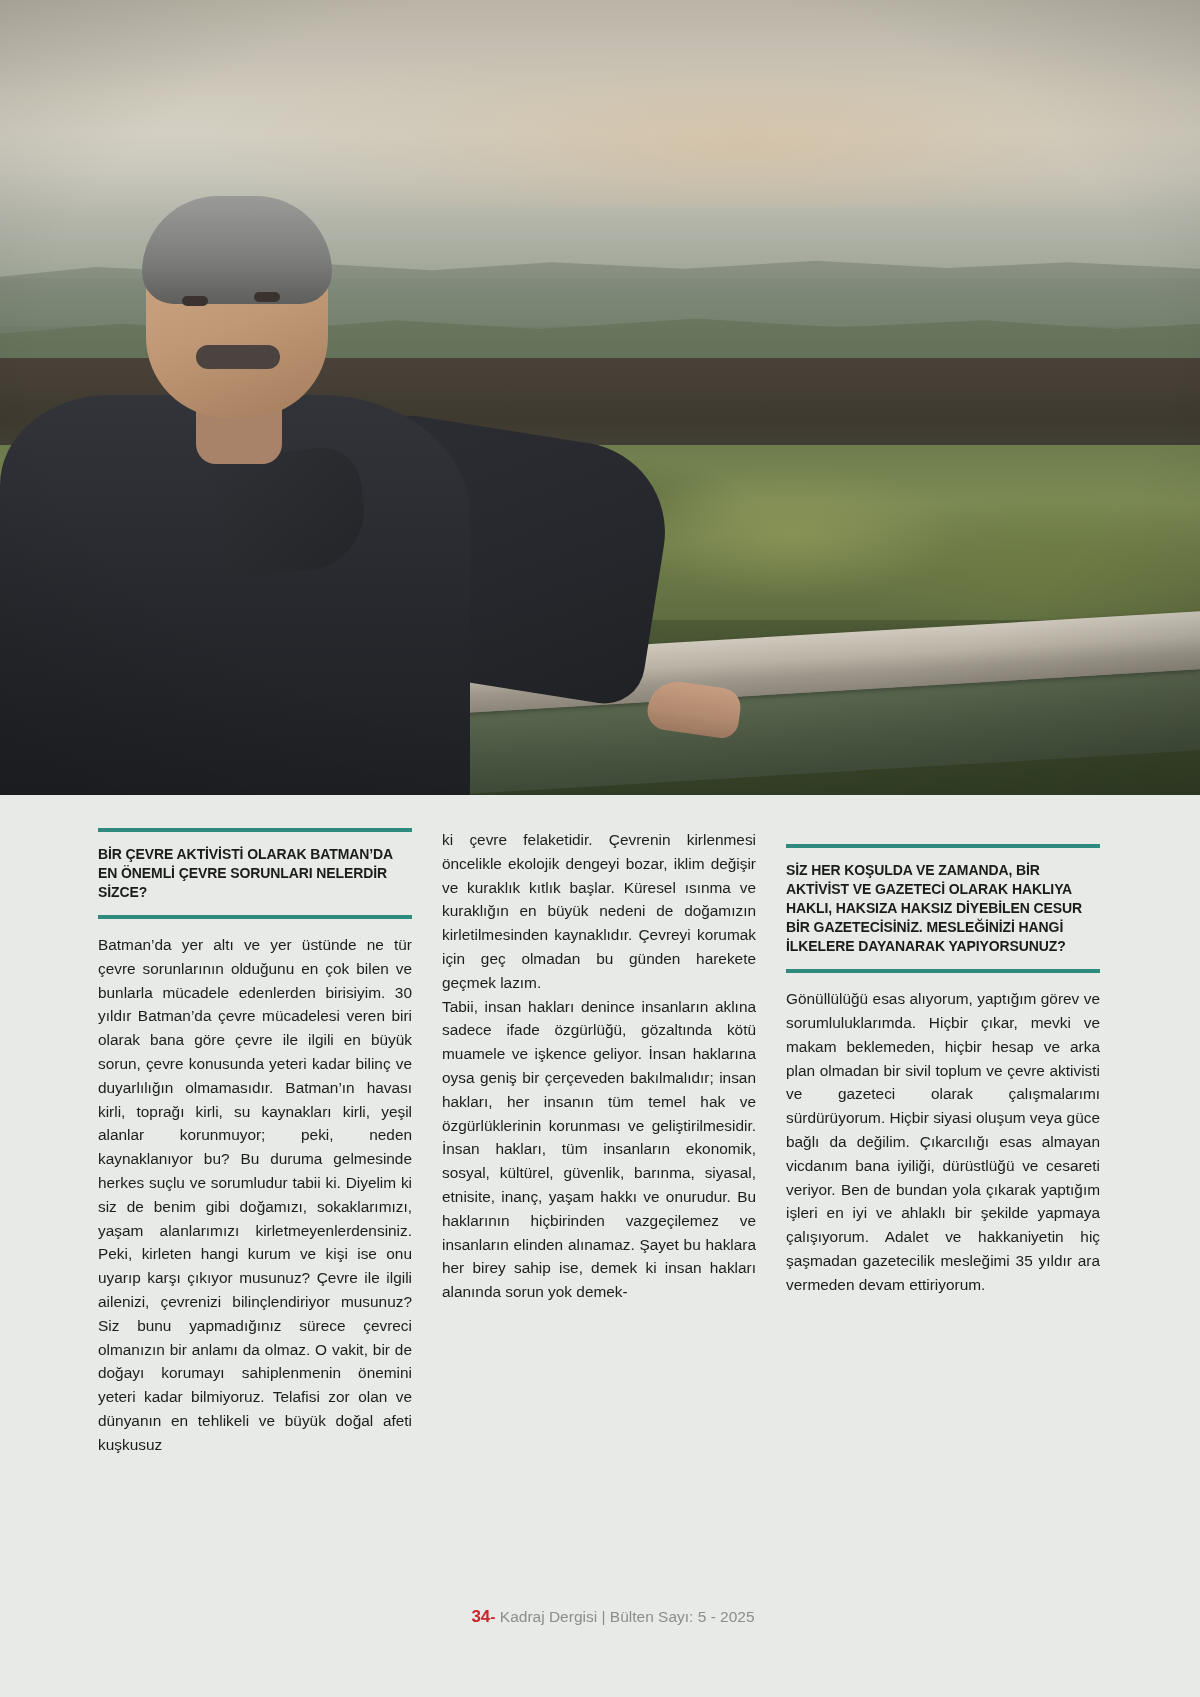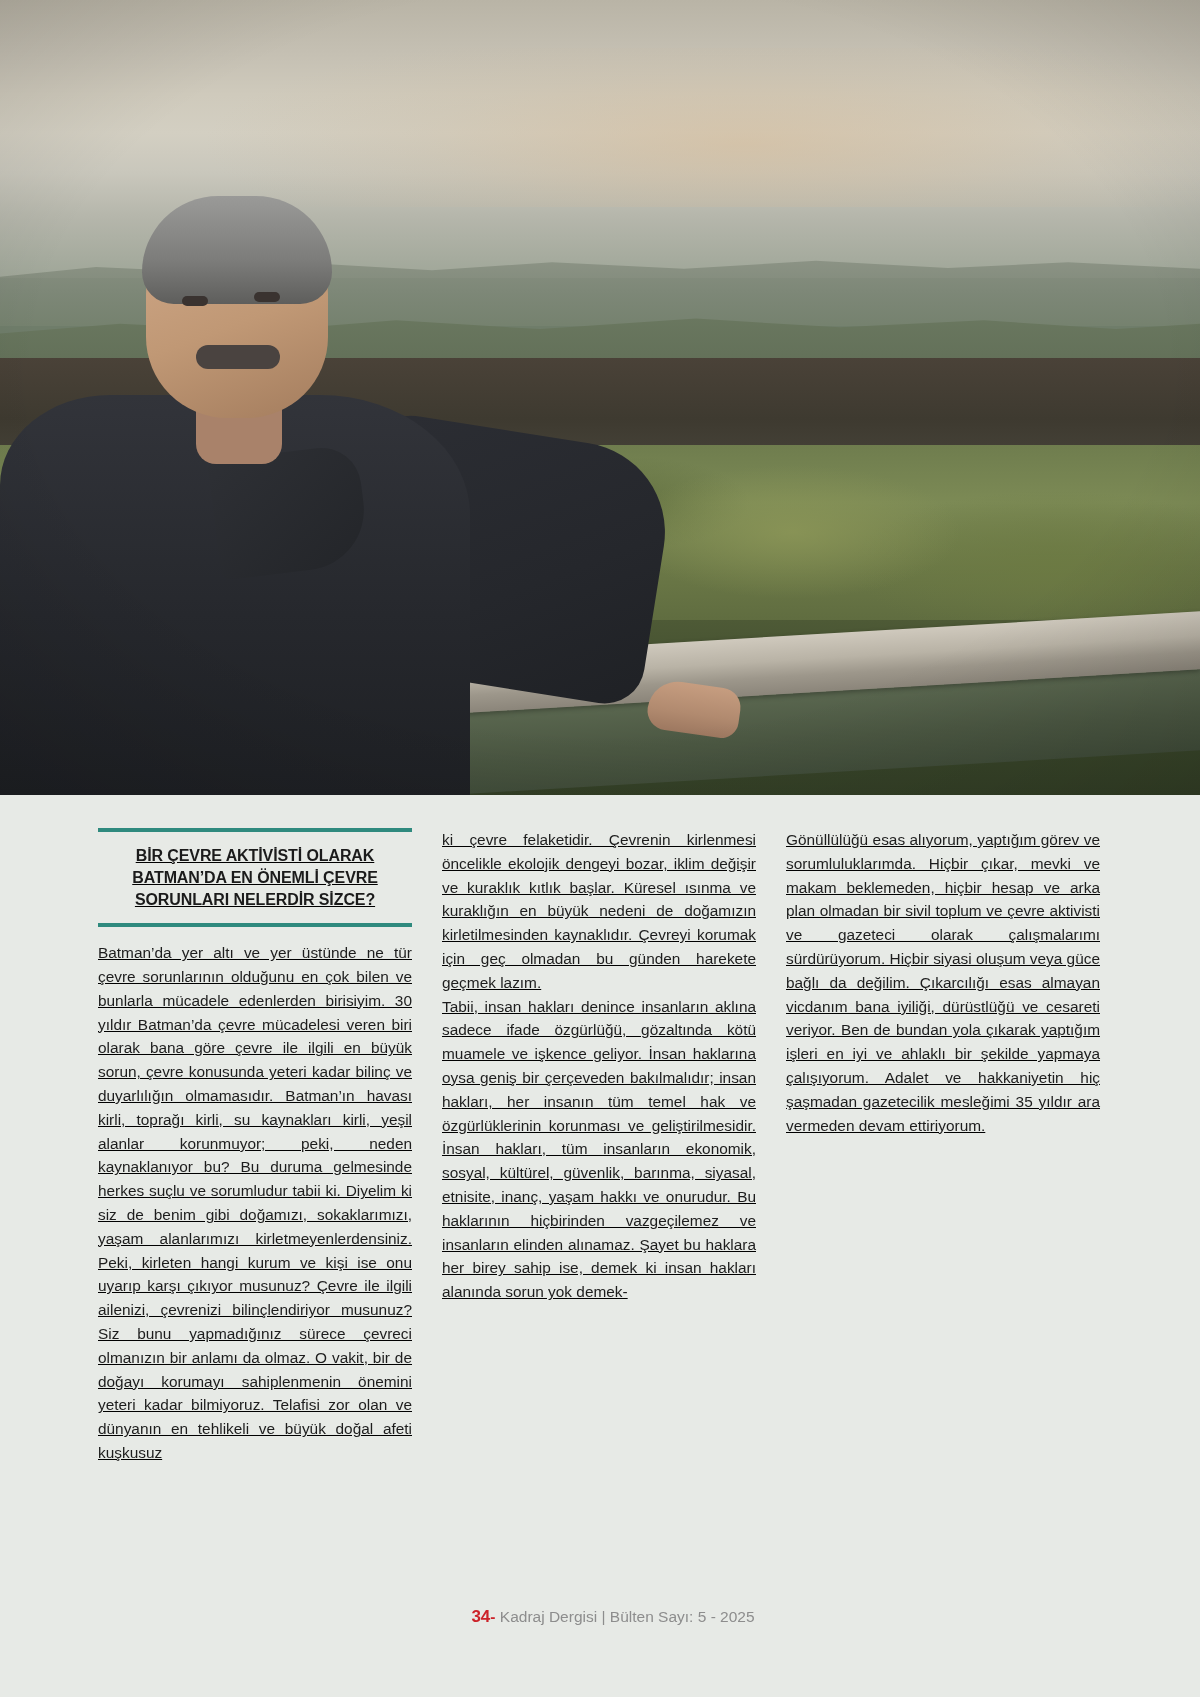--- a/index.html
+++ b/index.html
@@ -182,39 +182,38 @@
     background: #e7eae6;
   }
 
   .columns {
     position: absolute;
     left: 98px; top: 33px;
     width: 1004px;
     display: flex;
     gap: 30px;
   }
-  .col { width: 314px; text-decoration: underline; }
+  .col { width: 314px; }
 
   .rule {
     height: 4px;
     background: #2f8a7e;
     width: 100%;
   }
 
   .qblock { margin-bottom: 14px; }
   .qblock .rule:first-child { margin-bottom: 13px; }
   .qblock .rule:last-child { margin-top: 13px; }
 
   .question {
     font-family: "Liberation Sans", sans-serif;
     font-weight: bold;
-    font-size: 16px;
+    font-size: 14px;
     line-height: 1.36;
     color: #1b1b1b;
-    text-align: center;
     letter-spacing: -0.1px;
   }
 
   p.body {
     font-family: "Liberation Sans", sans-serif;
     font-size: 15.4px;
     line-height: 1.545;
     color: #1d1d1d;
     text-align: justify;
     text-justify: inter-word;
@@ -283,20 +282,25 @@
         </div>
         <p class="body">Batman’da yer altı ve yer üstünde ne tür çevre sorunlarının olduğunu en çok bilen ve bunlarla mücadele edenlerden birisiyim. 30 yıldır Batman’da çevre mücadelesi veren biri olarak bana göre çevre ile ilgili en büyük sorun, çevre konusunda yeteri kadar bilinç ve duyarlılığın olmamasıdır. Batman’ın havası kirli, toprağı kirli, su kaynakları kirli, yeşil alanlar korunmuyor; peki, neden kaynaklanıyor bu? Bu duruma gelmesinde herkes suçlu ve sorumludur tabii ki. Diyelim ki siz de benim gibi doğamızı, sokaklarımızı, yaşam alanlarımızı kirletmeyenlerdensiniz. Peki, kirleten hangi kurum ve kişi ise onu uyarıp karşı çıkıyor musunuz? Çevre ile ilgili ailenizi, çevrenizi bilinçlendiriyor musunuz? Siz bunu yapmadığınız sürece çevreci olmanızın bir anlamı da olmaz. O vakit, bir de doğayı korumayı sahiplenmenin önemini yeteri kadar bilmiyoruz. Telafisi zor olan ve dünyanın en tehlikeli ve büyük doğal afeti kuşkusuz</p>
       </div>
 
       <div class="col">
         <p class="body">ki çevre felaketidir. Çevrenin kirlenmesi öncelikle ekolojik dengeyi bozar, iklim değişir ve kuraklık kıtlık başlar. Küresel ısınma ve kuraklığın en büyük nedeni de doğamızın kirletilmesinden kaynaklıdır. Çevreyi korumak için geç olmadan bu günden harekete geçmek lazım.</p>
         <p class="body">Tabii, insan hakları denince insanların aklına sadece ifade özgürlüğü, gözaltında kötü muamele ve işkence geliyor. İnsan haklarına oysa geniş bir çerçeveden bakılmalıdır; insan hakları, her insanın tüm temel hak ve özgürlüklerinin korunması ve geliştirilmesidir. İnsan hakları, tüm insanların ekonomik, sosyal, kültürel, güvenlik, barınma, siyasal, etnisite, inanç, yaşam hakkı ve onurudur. Bu haklarının hiçbirinden vazgeçilemez ve insanların elinden alınamaz. Şayet bu haklara her birey sahip ise, demek ki insan hakları alanında sorun yok demek-</p>
       </div>
 
       <div class="col">
+        <div class="qblock spacer-top">
+          <div class="rule"></div>
+          <div class="question">SİZ HER KOŞULDA VE ZAMANDA, BİR AKTİVİST VE GAZETECİ OLARAK HAKLIYA HAKLI, HAKSIZA HAKSIZ DİYEBİLEN CESUR BİR GAZETECİSİNİZ. MESLEĞİNİZİ HANGİ İLKELERE DAYANARAK YAPIYORSUNUZ?</div>
+          <div class="rule"></div>
+        </div>
         <p class="body">Gönüllülüğü esas alıyorum, yaptığım görev ve sorumluluklarımda. Hiçbir çıkar, mevki ve makam beklemeden, hiçbir hesap ve arka plan olmadan bir sivil toplum ve çevre aktivisti ve gazeteci olarak çalışmalarımı sürdürüyorum. Hiçbir siyasi oluşum veya güce bağlı da değilim. Çıkarcılığı esas almayan vicdanım bana iyiliği, dürüstlüğü ve cesareti veriyor. Ben de bundan yola çıkarak yaptığım işleri en iyi ve ahlaklı bir şekilde yapmaya çalışıyorum. Adalet ve hakkaniyetin hiç şaşmadan gazetecilik mesleğimi 35 yıldır ara vermeden devam ettiriyorum.</p>
       </div>
 
     </div>
   </div>
 
   <div class="footer">
     <span class="pageno">34</span><span class="dash">-</span>
     <span class="meta">Kadraj Dergisi | Bülten Sayı: 5</span>
     <span class="meta">-</span>

